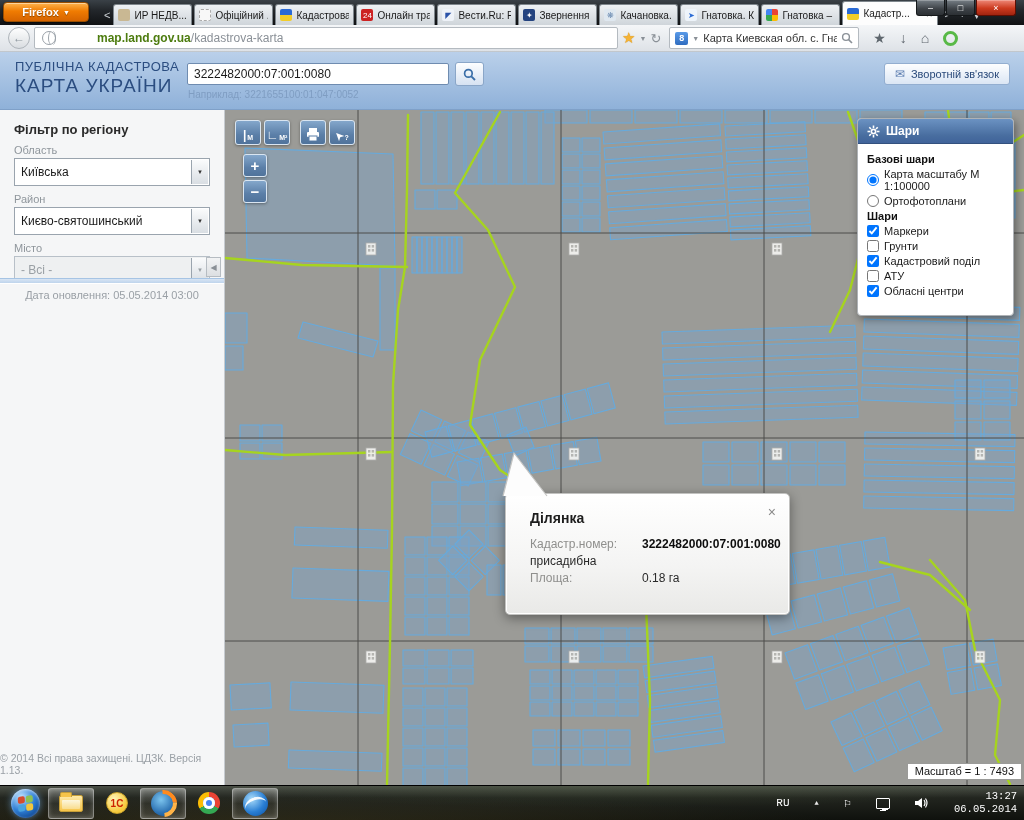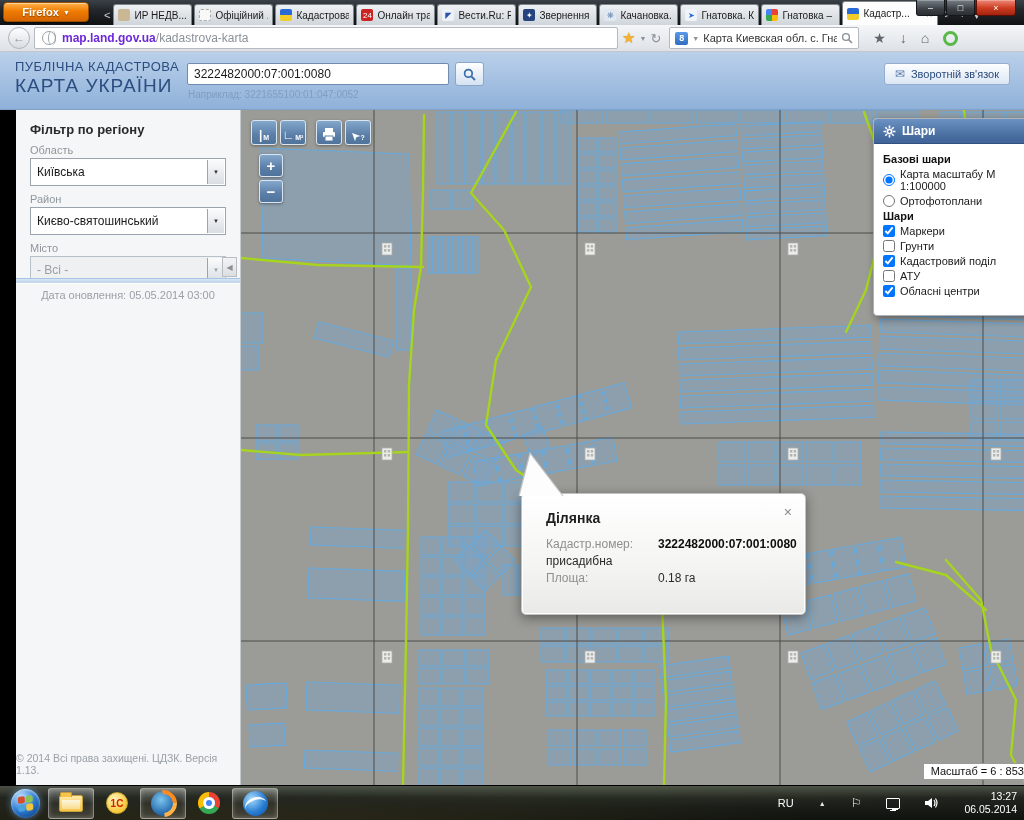--- a/index.html
+++ b/index.html
@@ -33,21 +33,21 @@
     box-shadow:inset 0 1px 0 rgba(255,255,255,.25); }
   .wbtn.close { width:40px; background:linear-gradient(#ee8877,#cc3a1e 55%,#a02410); border-color:#5e0f03; }
 
   
   .navbar { height:27px; background:linear-gradient(#f4f6f8,#dee2e7); border-bottom:1px solid #c2c7cc; display:flex; align-items:center; padding:0 8px; gap:4px; }
   .back-btn { width:22px; height:22px; border-radius:50%; background:linear-gradient(#fefefe,#d9dde1); border:1px solid #aeb4ba;
     color:#8d969e; font-size:12px; display:flex; align-items:center; justify-content:center; flex:none; }
   .url-field { width:584px; height:22px; background:#fff; border:1px solid #b4bac0; border-radius:2px; display:flex; align-items:center; gap:6px; padding:0 7px; font-size:12px; flex:none; }
   .globe-ic { width:14px; height:14px; border:1.5px solid #9aa1a8; border-radius:50%; position:relative; flex:none; }
   .globe-ic:before { content:""; position:absolute; left:45%; top:-1px; bottom:-1px; width:45%; border:1px solid #9aa1a8; border-radius:50%; border-top:none; border-bottom:none; }
-  .url-domain { color:#6d28d9; } .url-path { color:#8a9097; }
+  .url-domain { color:#4d7c0f;margin-left:35px; } .url-path { color:#8a9097; }
   .star-ic { color:#f5b335; font-size:15px; text-shadow:0 0 1px #b9801d; }
   .nav-caret { color:#8a9097; font-size:7px; }
   .reload-ic { color:#8a9097; font-size:13px; }
   .search-field { width:190px; height:22px; background:#fff; border:1px solid #b4bac0; border-radius:2px; display:flex; align-items:center; gap:4px; padding:0 5px; font-size:11px; color:#333; flex:none; margin-left:4px; }
   .engine-ic { width:13px; height:13px; background:linear-gradient(#5a9ae8,#2f6dc0); border-radius:2px; color:#fff; font-size:9px; font-weight:bold; display:flex; align-items:center; justify-content:center; flex:none; }
   .search-q { flex:1; overflow:hidden; white-space:nowrap; }
   .mag svg { display:block; }
   .nav-ic { color:#5f676e; font-size:14px; margin-left:10px; }
   .bm-ic { position:relative; }
   .dl-ic { font-weight:bold; }
@@ -61,21 +61,21 @@
   .hdr-search { position:absolute; left:187px; top:11px; width:262px; height:22px; border:1px solid #6f8cb0; border-radius:2px; background:#fff; font-size:12px; color:#1a1a1a; padding:0 6px; font-family:"Liberation Sans",sans-serif; }
   .hdr-search-btn { position:absolute; left:455px; top:10px; width:29px; height:24px; border-radius:3px; background:linear-gradient(#fdfeff,#d6e2f2); border:1px solid #8aa6c8; display:flex; align-items:center; justify-content:center; }
   .hdr-hint { position:absolute; left:188px; top:37px; font-size:10px; color:#7f9dc2; }
   .feedback-btn { position:absolute; right:14px; top:11px; height:22px; padding:0 10px; border-radius:3px;
     background:linear-gradient(#fdfeff,#dbe6f4); border:1px solid #93aed0; font-size:11px; color:#2a4a7a;
     display:flex; align-items:center; gap:6px; }
   .env-ic { color:#5b7db0; font-size:12px; }
 
   
   .content { display:flex; height:675px; flex:none; }
-  .sidebar { width:225px; background:#f5f6f7; border-right:1px solid #c6cbd0; position:relative; flex:none;margin-left:16px; }
+  .sidebar { width:225px; background:#f5f6f7; border-right:1px solid #c6cbd0; position:relative; flex:none; }
   .sb-pad { padding:12px 14px 0 14px; }
   .filter-title { font-size:13px; font-weight:bold; color:#2a2a2a; margin-bottom:2px; }
   .field-label { font-size:11px; color:#8f969c; margin:7px 0 2px; }
   .sel { width:196px; height:28px; background:#fff; border:1px solid #9aa4ae; border-radius:0; position:relative; display:flex; align-items:center; padding:0 20px 0 6px; font-size:12px; color:#1a1a1a; }
   .sel .sel-btn { position:absolute; right:1px; top:1px; bottom:1px; width:17px; background:linear-gradient(#fafbfc,#d9dee3); border-left:1px solid #9aa4ae; display:flex; align-items:center; justify-content:center; font-size:6px; color:#333; }
   .sel.disabled { background:#eef0f1; color:#9aa0a5; border-color:#b8c0c8; }
   .sel.disabled .sel-btn { color:#9aa0a5; }
   .collapse-btn { position:absolute; right:3px; top:147px; width:15px; height:20px; background:linear-gradient(#f2f3f4,#dcdfe2); border:1px solid #b6bcc2; color:#8a9096; font-size:8px; display:flex; align-items:center; justify-content:center; }
   .sb-divider { position:absolute; top:168px; left:0; right:0; height:6px; background:linear-gradient(#d8e5f4,#bed4ec); border-top:1px solid #a6c4e4; border-bottom:1px solid #fff; }
   .update-date { position:absolute; top:179px; left:0; right:0; text-align:center; font-size:11px; color:#9aa0a6; }
@@ -134,21 +134,21 @@
   .folder:before { content:""; position:absolute; left:0; top:-4px; width:10px; height:4px; background:#f6c44a; border:1px solid #c79f38; border-bottom:none; border-radius:2px 2px 0 0; }
   .folder:after { content:""; position:absolute; left:2px; top:4px; right:2px; bottom:2px; background:linear-gradient(#fdf6dd,#f9dd8e); border-radius:1px; }
   .onec { width:22px; height:22px; border-radius:50%; background:radial-gradient(circle at 35% 30%,#fff3b8,#f6c93a 70%); border:1px solid #caa22c;
     color:#cc2200; font-weight:bold; font-size:10px; display:flex; align-items:center; justify-content:center; }
   .ffx { width:25px; height:25px; border-radius:50%; background:radial-gradient(circle at 40% 35%,#7cc4ee,#2a6fb0 60%,#1a4a80); position:relative; }
   .ffx:after { content:""; position:absolute; inset:-1px; border-radius:50%; border:4px solid transparent; border-top-color:#ff8a1e; border-right-color:#ffb347; transform:rotate(40deg); }
   .chrome { width:22px; height:22px; border-radius:50%; background:conic-gradient(#ea4335 0 120deg,#34a853 0 240deg,#fbbc05 0 360deg); position:relative; }
   .chrome:after { content:""; position:absolute; left:5px; top:5px; width:12px; height:12px; border-radius:50%; background:#fff; box-shadow:inset 0 0 0 3px #fff, inset 0 0 0 9px #4285f4; }
   .gearth { width:25px; height:25px; border-radius:50%; background:radial-gradient(circle at 35% 32%,#aadcfa,#2a7fd4 55%,#0a4fa0); position:relative; overflow:hidden; }
   .gearth:after { content:""; position:absolute; left:2px; top:6px; width:22px; height:14px; border-top:3px solid rgba(255,255,255,.9); border-radius:50%; transform:rotate(-18deg); }
-  .tray { position:absolute; right:5px; top:0; bottom:0; display:flex; align-items:center; gap:25px; color:#fff; }
+  .tray { position:absolute; right:5px; top:0; bottom:0; display:flex; align-items:center; gap:25px; color:#fff;font-family:Liberation Mono, monospace; }
   .tray-lang { font-size:11px; }
   .tray-up { font-size:7px; color:#e8e8e8; }
   .tray-flag { font-size:12px; }
   .tray-net { width:14px; height:11px; border:1px solid #fff; border-radius:1px; position:relative; }
   .tray-net:after { content:""; position:absolute; left:3px; bottom:-3px; width:6px; height:1px; background:#fff; box-shadow:2px -1px 0 -0px #fff; }
   .tray-clock { text-align:right; font-size:10.5px; line-height:1.25; padding-right:2px; }
 </style>
 </head>
 <body>
 
@@ -852,21 +852,21 @@
             <div class="popup-row">
               <div class="popup-value">присадибна</div>
             </div>
             <div class="popup-row">
               <div class="popup-label">Площа:</div>
               <div class="popup-value">0.18 га</div>
             </div>
           </div>
       </div>
 
-      <div class="scalebox">Масштаб = 6 : 8531</div>
+      <div class="scalebox">Масштаб = 1 : 7493</div>
     </div>
   </div>
 
   <div class="taskbar">
     <div style="display:flex;align-items:center">
         <div class="task-icon">
           <div class="start-orb">
             <div class="start-flag">
               <div style="background: rgb(214, 76, 47);"></div>
               <div style="background: rgb(140, 193, 83);"></div>

